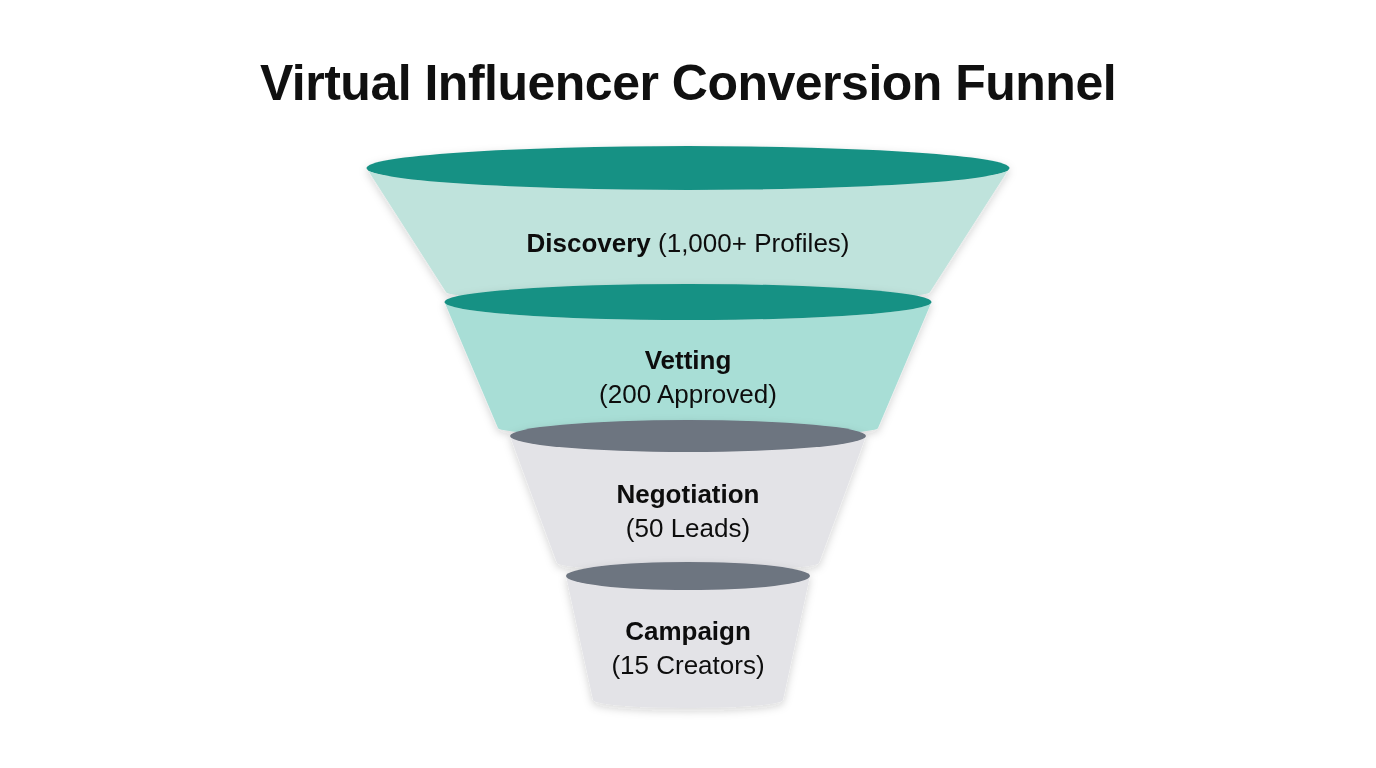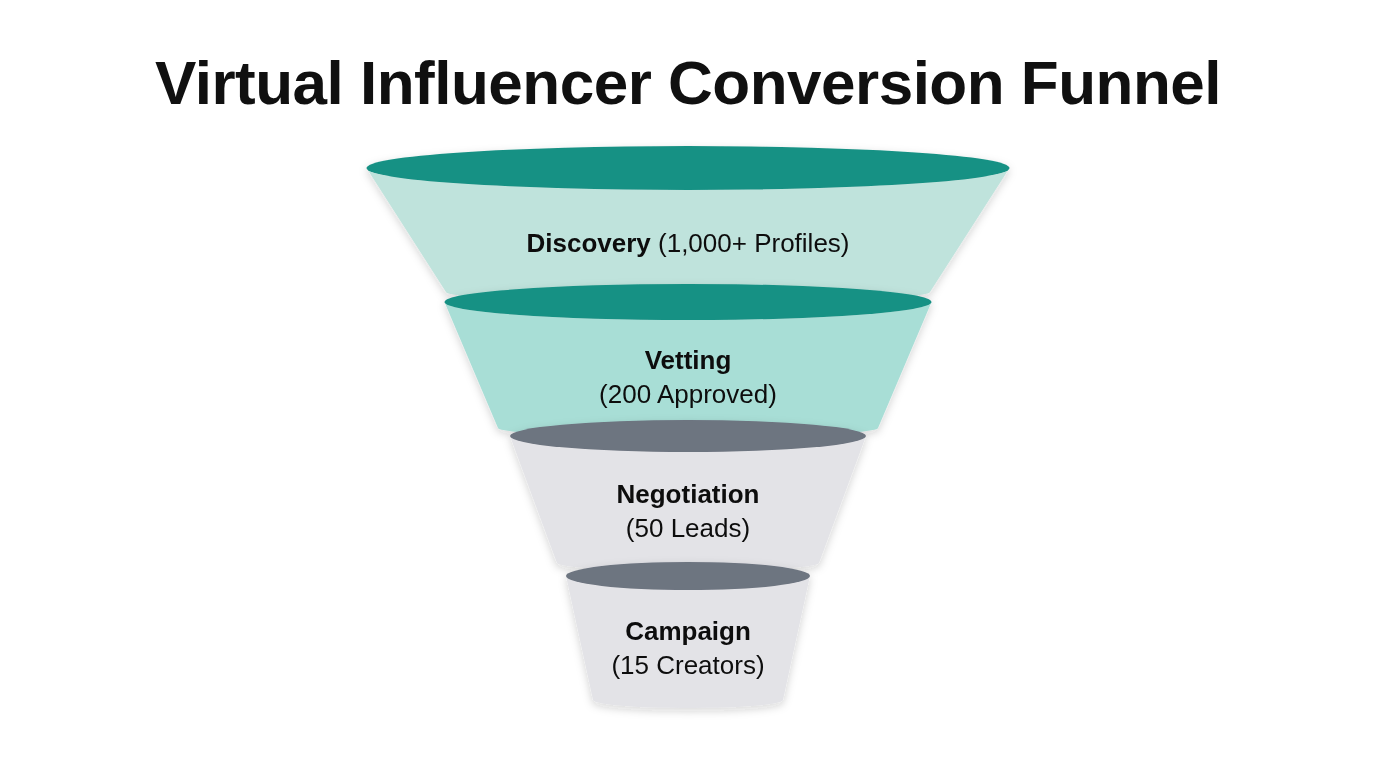--- a/index.html
+++ b/index.html
@@ -22,21 +22,21 @@
     background: #ffffff;
   }
   #chart-title {
     position: absolute;
     top: 52px;
     left: 0;
     width: 1376px;
     text-align: center;
     font-family: "Liberation Sans", sans-serif;
     font-weight: bold;
-    font-size: 62px;
+    font-size: 50px;
     letter-spacing: -0.5px;
     color: #101010;
     white-space: nowrap;
     line-height: 62px;
   }
   #funnel-svg {
     position: absolute;
     top: 0;
     left: 0;
     width: 1376px;

